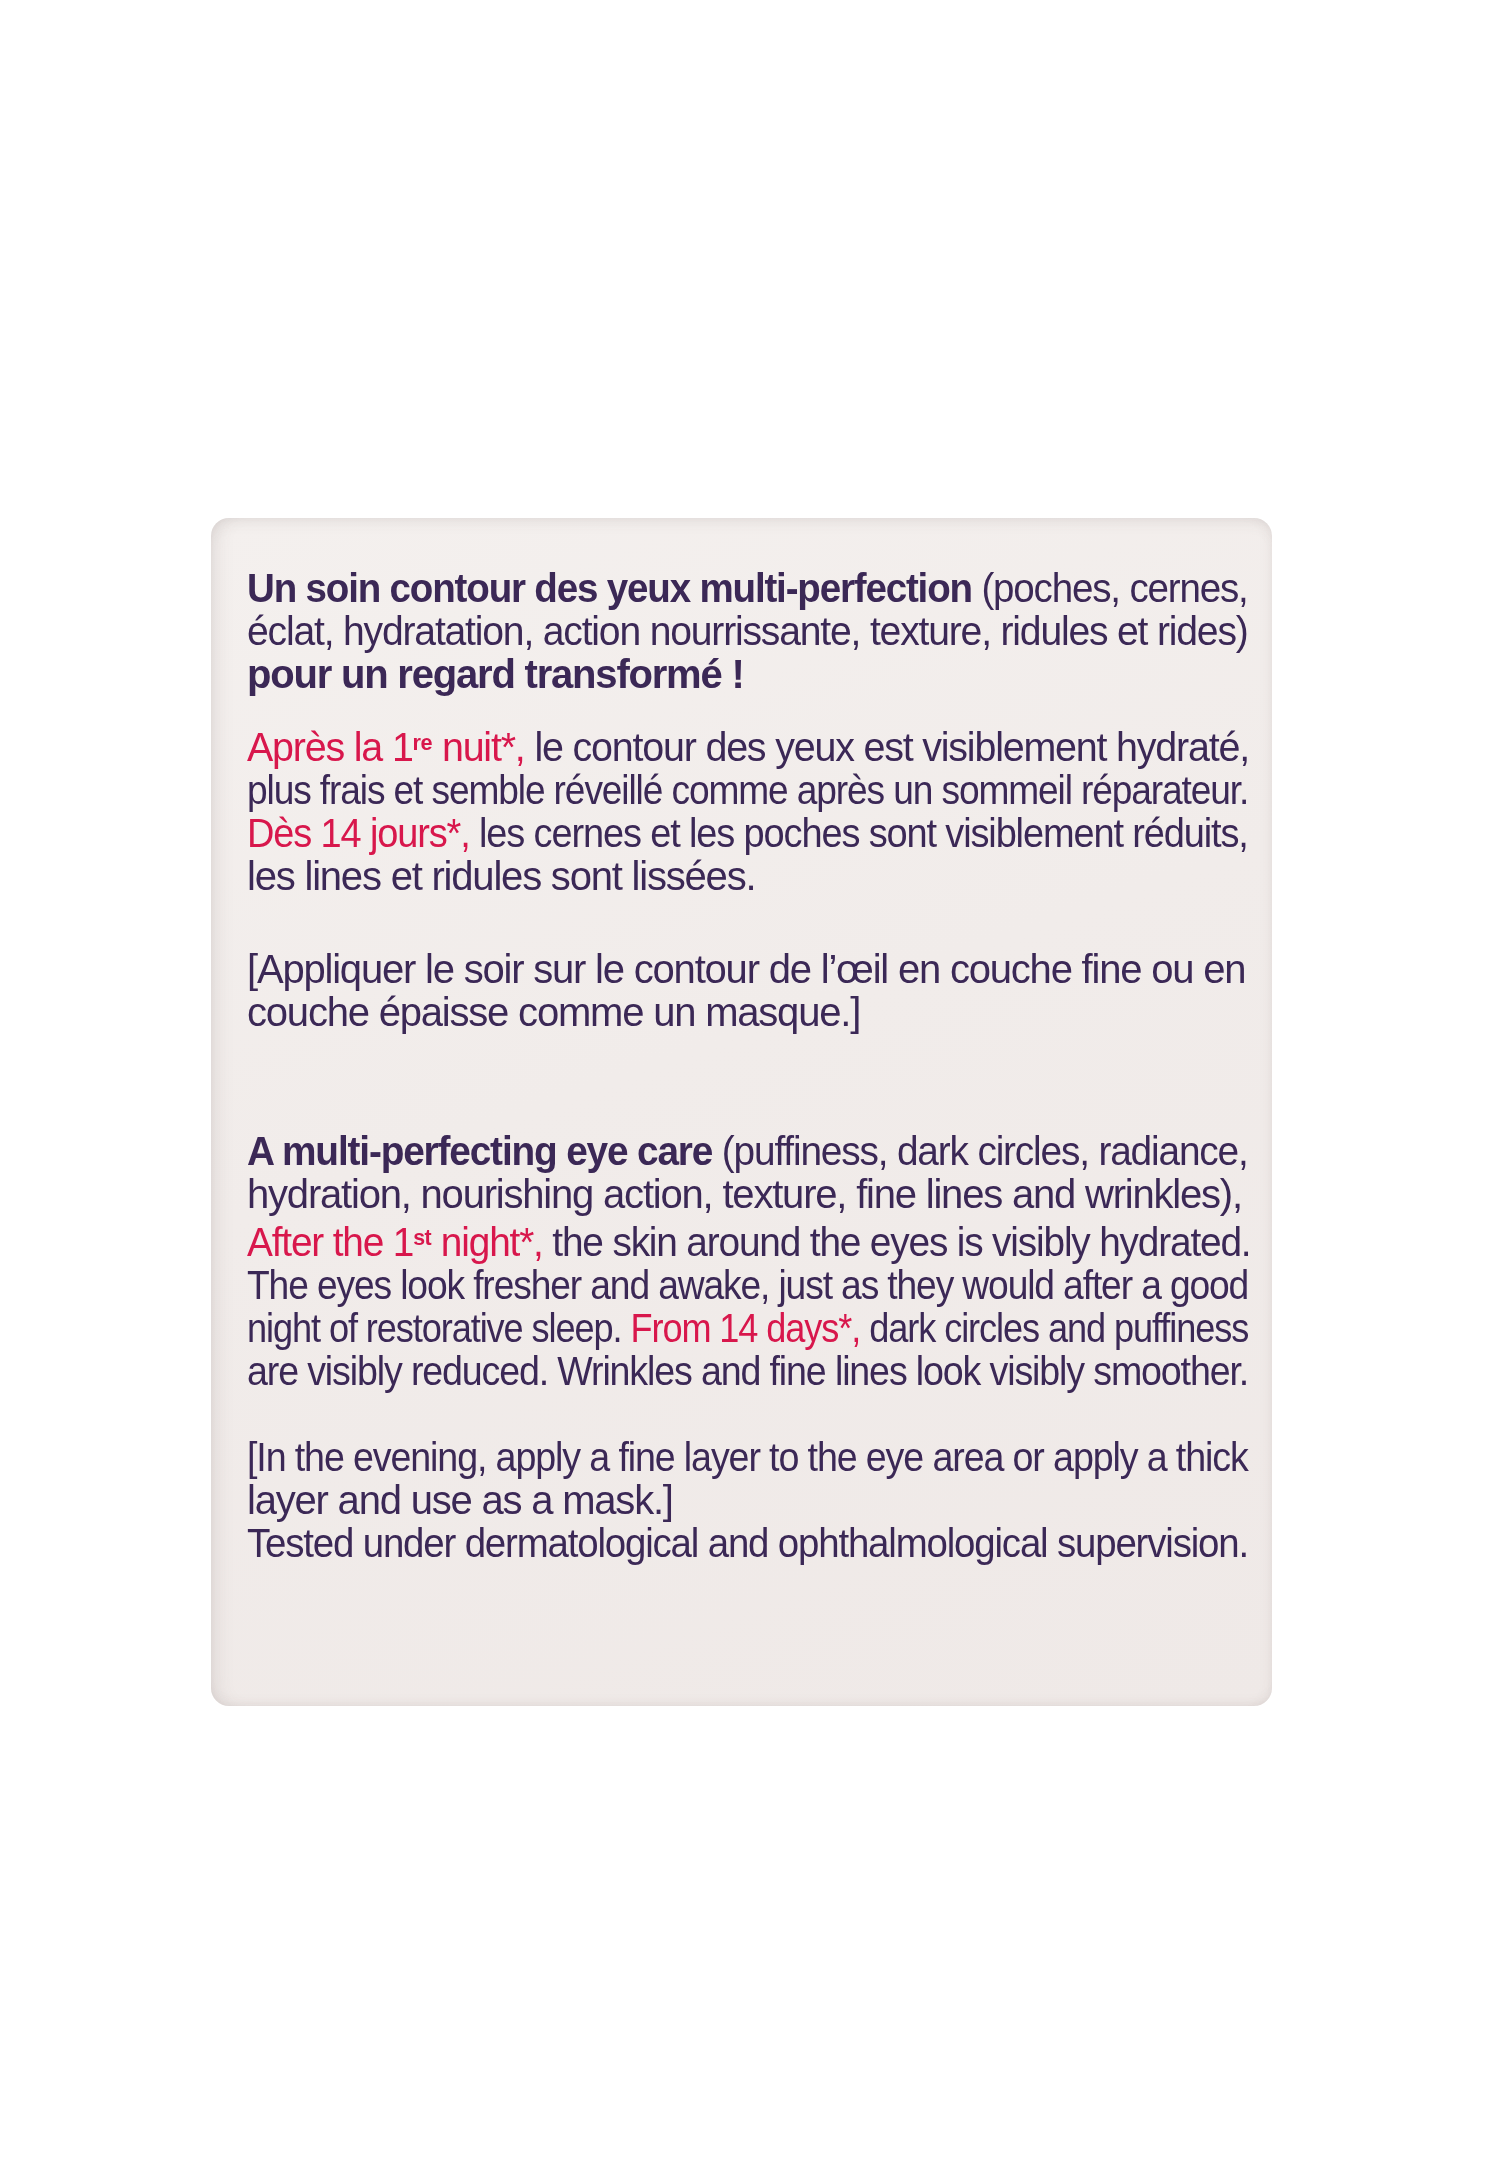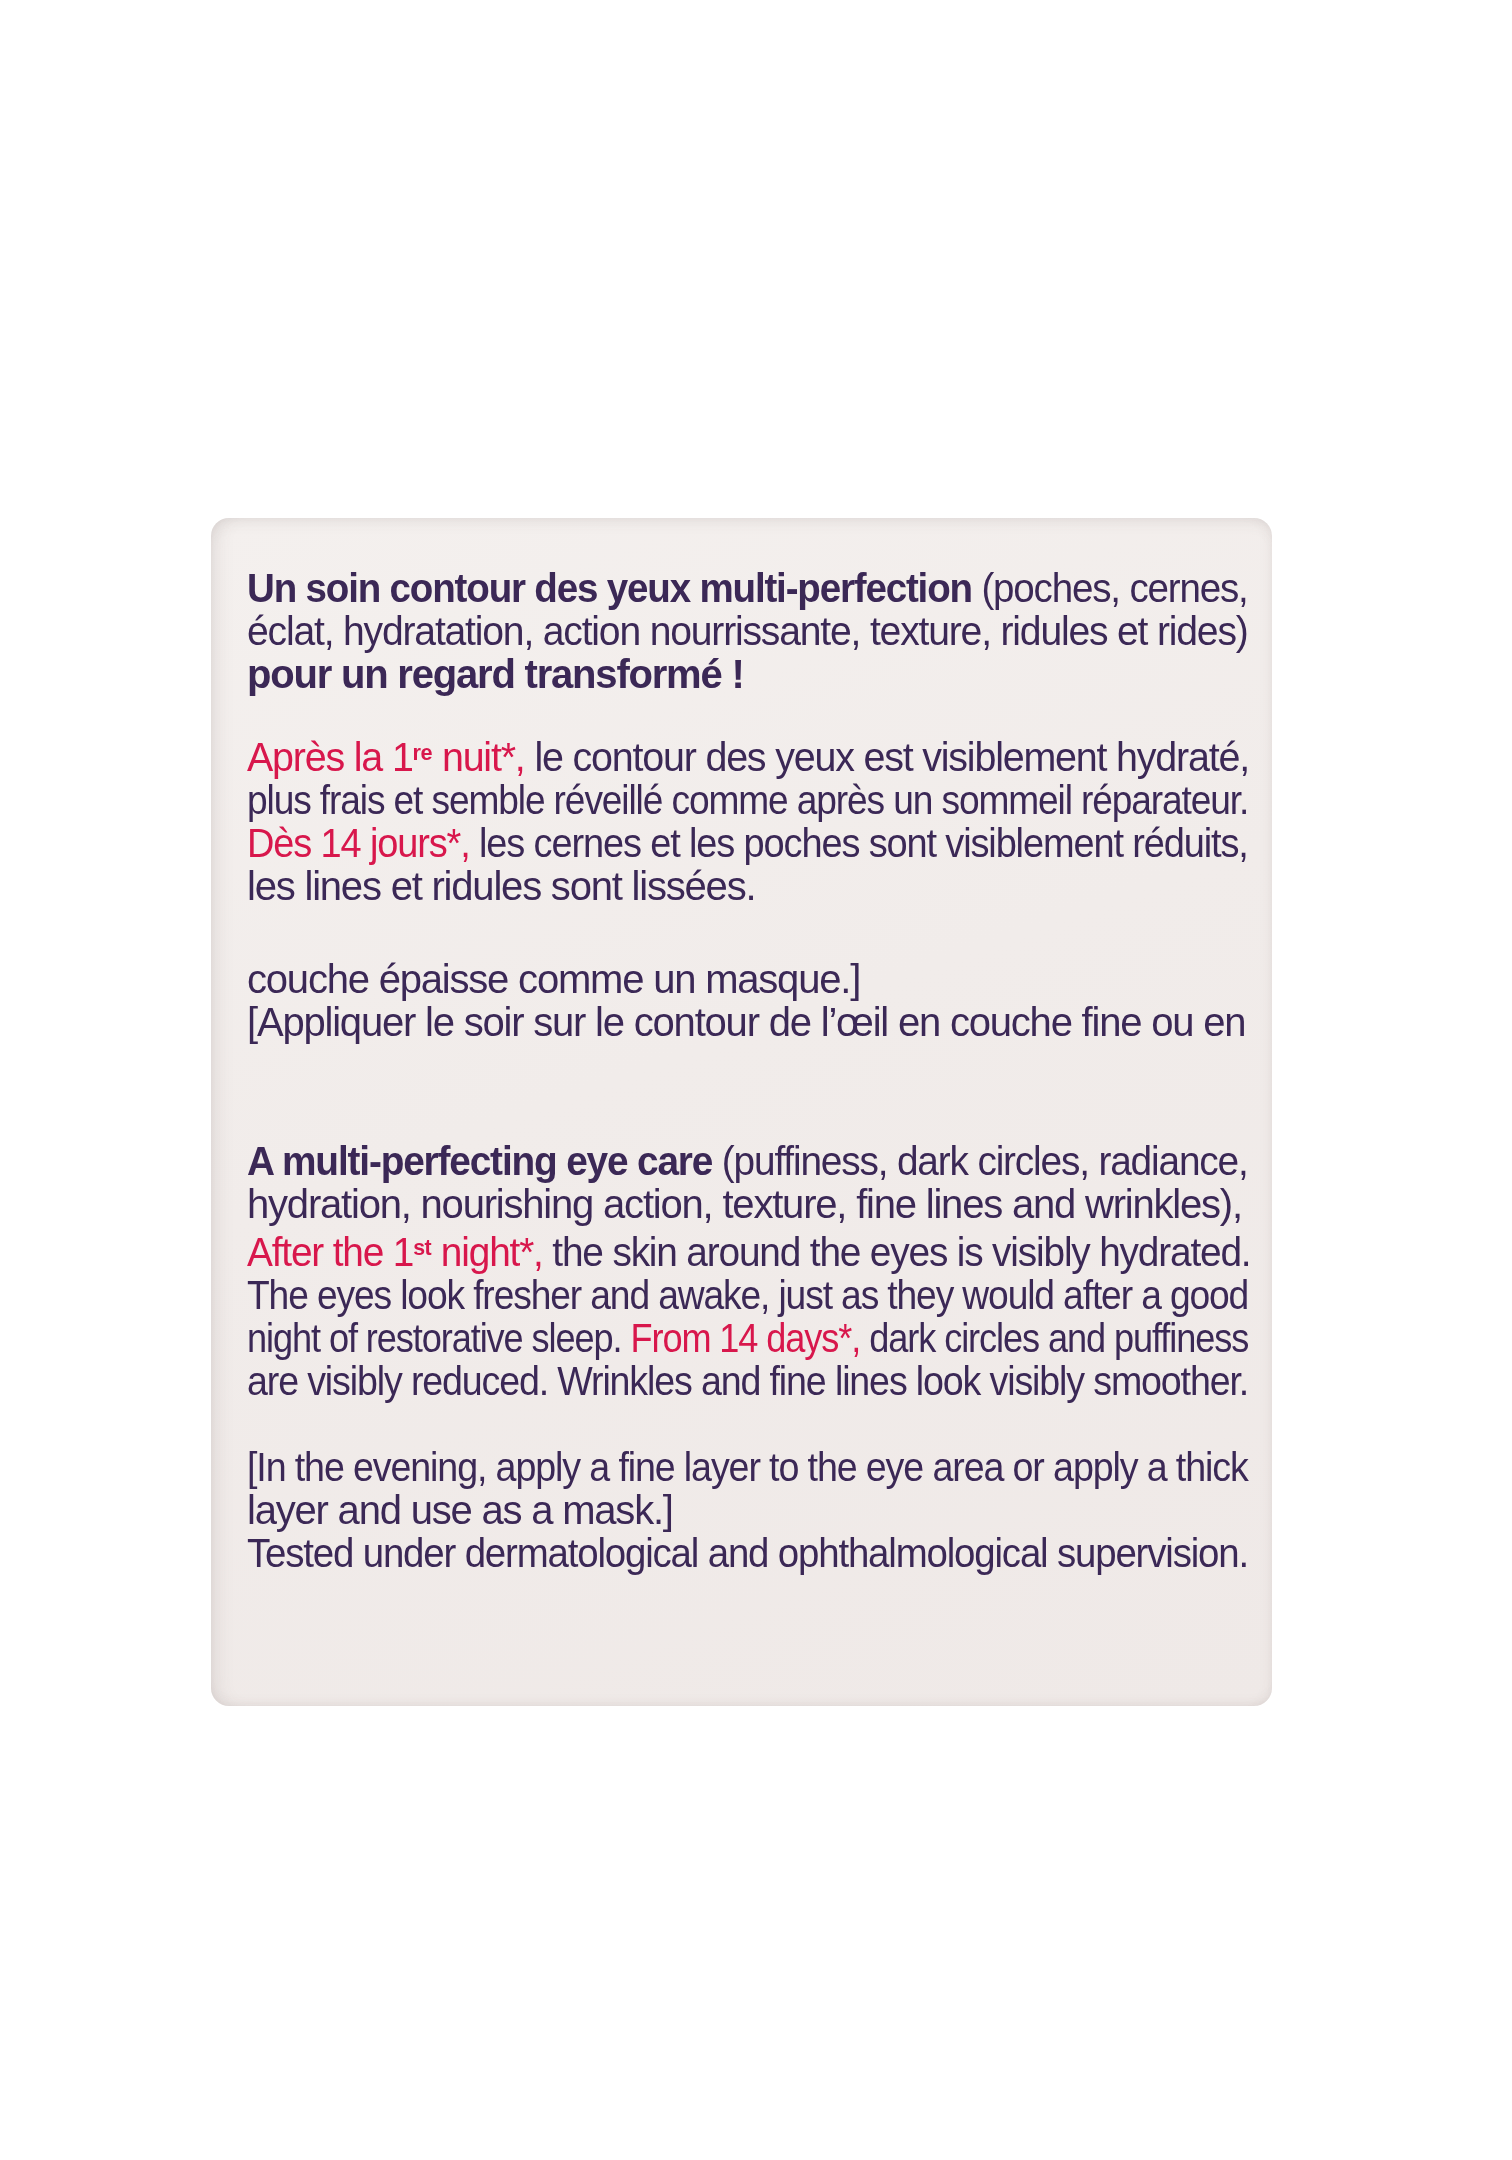--- a/index.html
+++ b/index.html
@@ -35,21 +35,21 @@
     transform-origin:0 50%;
   }
   .b{font-weight:700;}
   .red{color:#d8174c;}
   .sup{
     font-size:0.55em;
     vertical-align:0.5em;
     letter-spacing:-0.5px;
     font-weight:bold;
   }
-  .mb-p1{margin-bottom:35px;}
+  .mb-p1{margin-bottom:25px;}
   .mb-p2{margin-bottom:50px;}
   .mb-p3{margin-bottom:96px;}
   .mb-p4{}
   .mb-p5{margin-bottom:43px;}
 </style>
 </head>
 <body>
 
 <div>
   <section class="panel">
@@ -61,22 +61,22 @@
     </div>
 
     <div class="para mb-p2">
       <span class="line" style="transform: scaleX(0.9852);"><span class="red">Après la 1</span><sup class="red sup">re</sup><span class="red"> nuit*,</span><span> le contour des yeux est visiblement hydraté,</span></span>
       <span class="line" style="transform: scaleX(0.9277);"><span>plus frais et semble réveillé comme après un sommeil réparateur.</span></span>
       <span class="line" style="transform: scaleX(0.9497);"><span class="red">Dès 14 jours*,</span><span> les cernes et les poches sont visiblement réduits,</span></span>
       <span class="line"><span>les lines et ridules sont lissées.</span></span>
     </div>
 
     <div class="para mb-p3">
+      <span class="line"><span>[Appliquer le soir sur le contour de l’œil en couche fine ou en</span></span>
       <span class="line"><span>couche épaisse comme un masque.]</span></span>
-      <span class="line"><span>[Appliquer le soir sur le contour de l’œil en couche fine ou en</span></span>
     </div>
 
     <div class="para mb-p4">
       <span class="line" style="transform: scaleX(0.97);"><span class="b">A multi-perfecting eye care</span><span> (puffiness, dark circles, radiance,</span></span>
       <span class="line"><span>hydration, nourishing action, texture, fine lines and wrinkles),</span></span>
     </div>
 
     <div class="para mb-p5">
       <span class="line" style="transform: scaleX(0.97);"><span class="red">After the 1</span><sup class="red sup">st</sup><span class="red"> night*,</span><span> the skin around the eyes is visibly hydrated.</span></span>
       <span class="line" style="transform: scaleX(0.9294);"><span>The eyes look fresher and awake, just as they would after a good</span></span>

